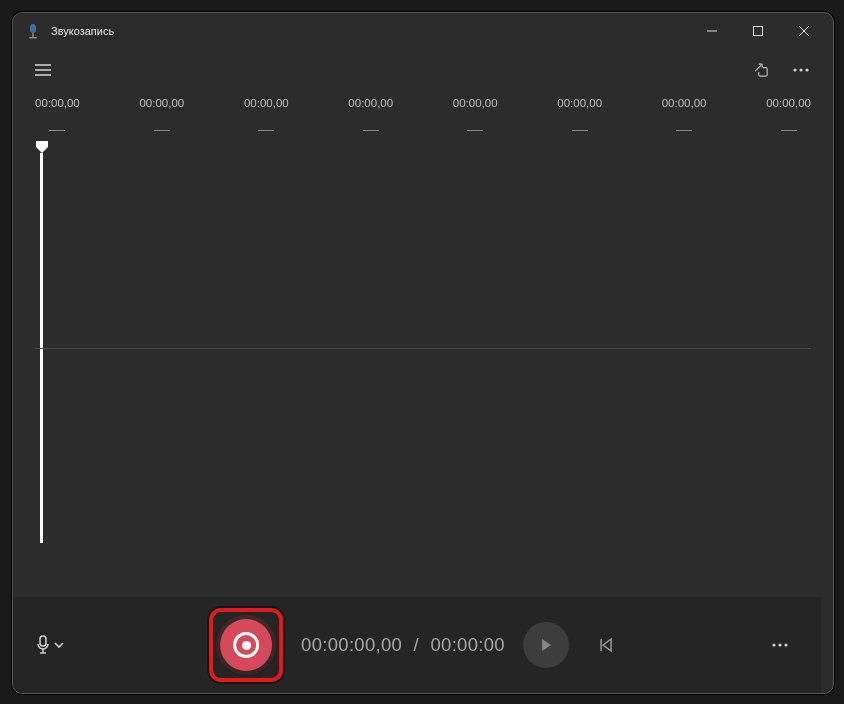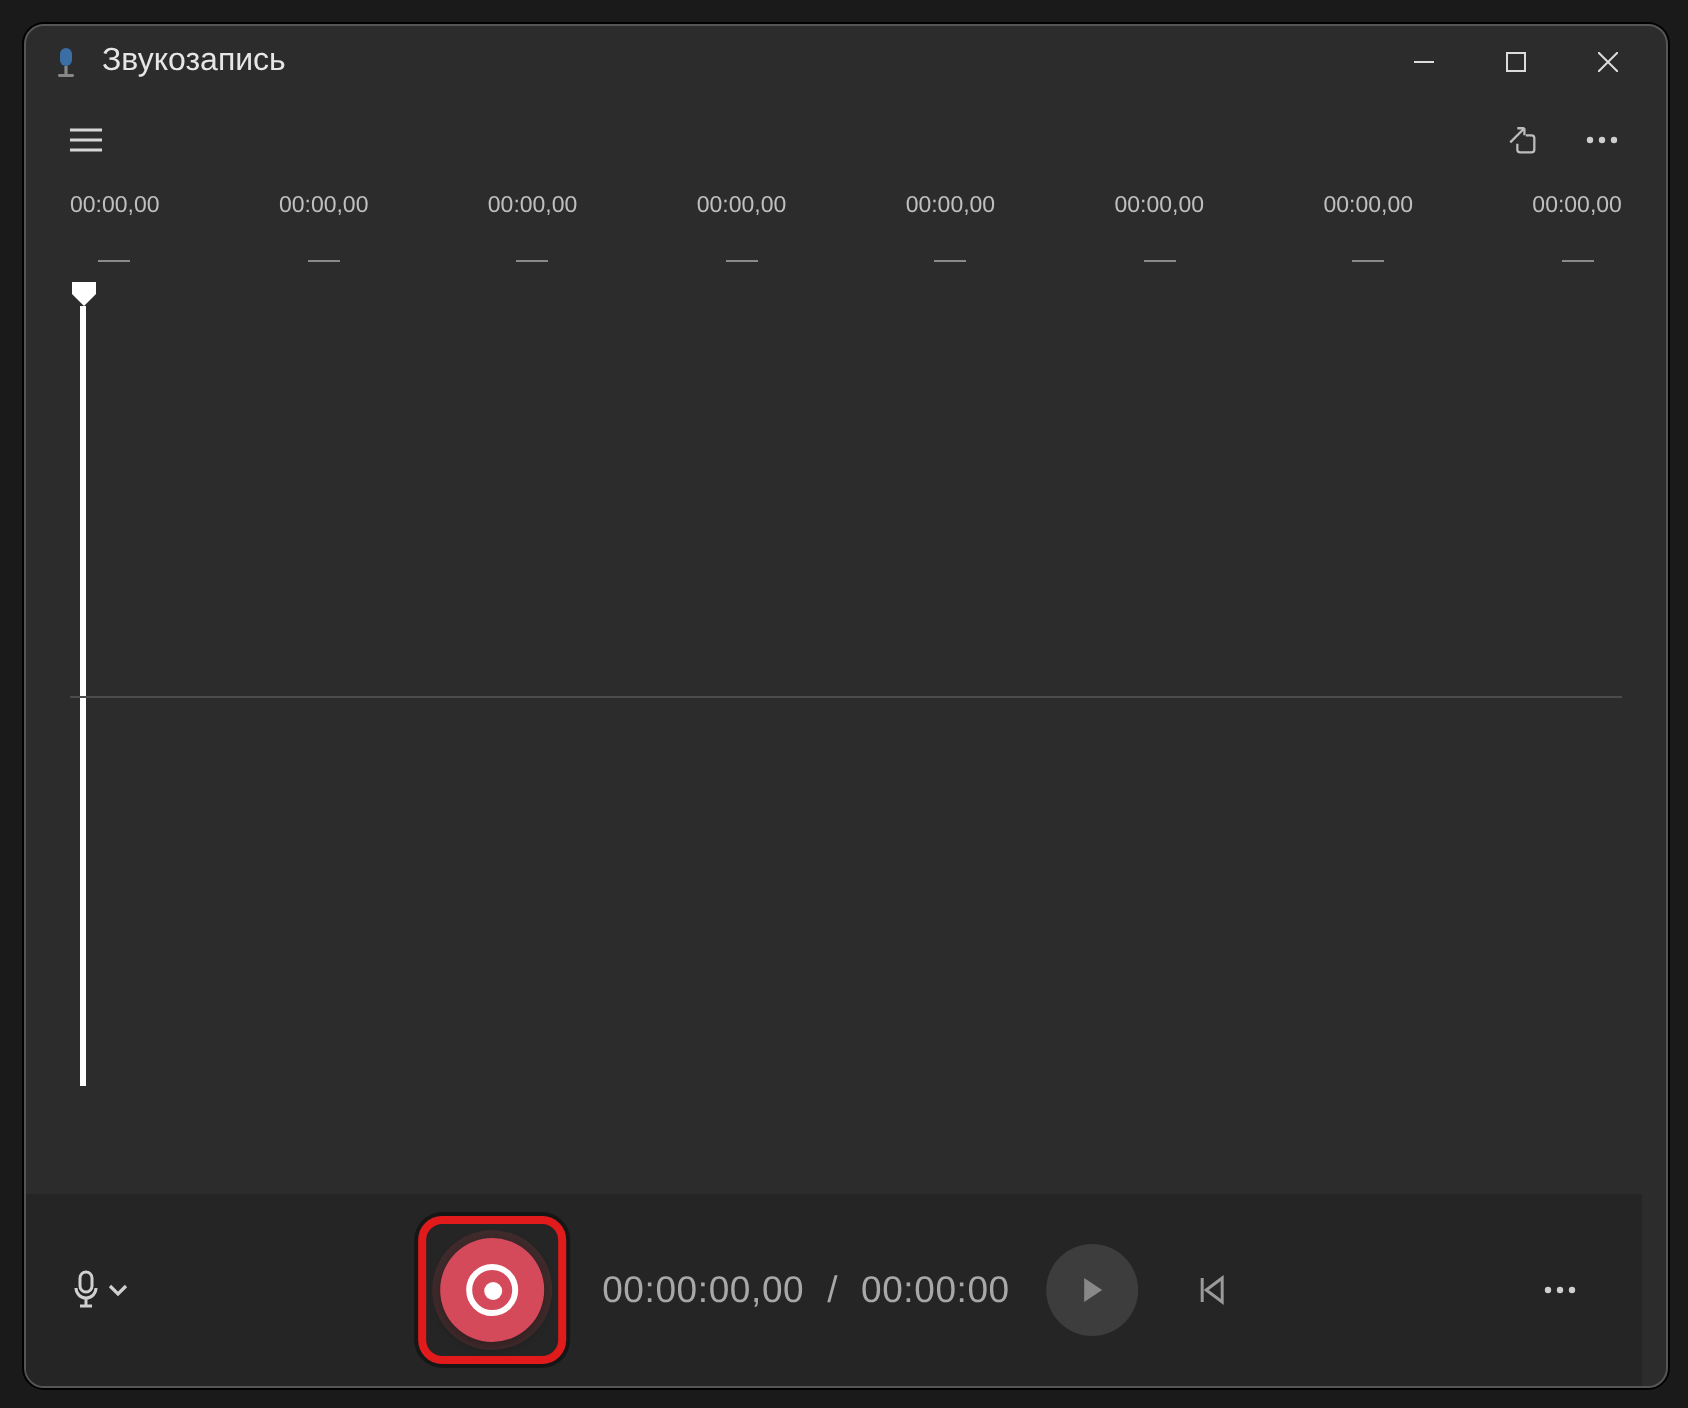--- a/index.html
+++ b/index.html
@@ -3,21 +3,21 @@
 <meta charset="utf-8">
 <style>
   html,body{margin:0;padding:0;background:#1a1a1a;font-family:"Segoe UI",Arial,sans-serif;color:#fff;}
   .frame{width:844px;height:704px;box-sizing:border-box;padding:12px;}
   .window{width:820px;height:680px;background:#2c2c2c;border:1px solid #555;border-radius:10px;position:relative;overflow:hidden;box-shadow:0 0 0 1px #000;}
 
   
   .titlebar{height:36px;display:flex;align-items:center;padding:0 6px 0 12px;}
   .app-icon{width:16px;height:16px;margin-right:10px;display:flex;align-items:center;justify-content:center;}
   .app-icon svg{width:16px;height:16px;}
-  .app-title{font-size:16px;color:#e6e6e6;flex:1;}
+  .app-title{font-size:11px;color:#e6e6e6;flex:1;}
   .win-controls{display:flex;}
   .win-btn{width:46px;height:32px;display:flex;align-items:center;justify-content:center;color:#dcdcdc;cursor:pointer;}
   .win-btn svg{width:10px;height:10px;stroke:#dcdcdc;stroke-width:1;fill:none;}
 
   
   .cmdbar{height:42px;display:flex;align-items:center;padding:0 12px;}
   .ham{width:36px;height:36px;display:flex;align-items:center;justify-content:center;cursor:pointer;border-radius:4px;}
   .cmd-spacer{flex:1;}
   .cmd-icon{width:40px;height:36px;display:flex;align-items:center;justify-content:center;color:#bdbdbd;cursor:pointer;border-radius:4px;}
 

